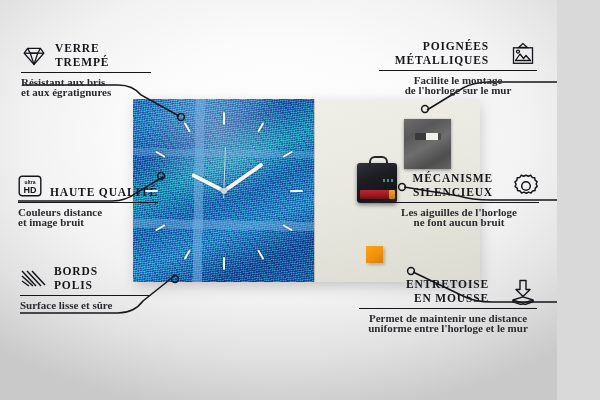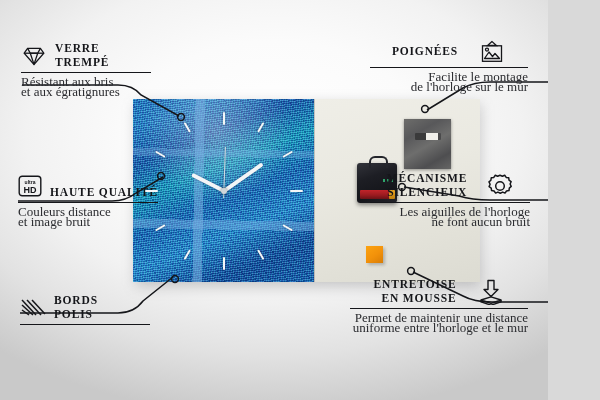--- a/index.html
+++ b/index.html
@@ -5,20 +5,21 @@
   html,body{margin:0;padding:0;}
   body{
     width:600px;height:400px;overflow:hidden;
     font-family:"Liberation Serif",serif;
     background:#d9d9d9;
   }
   #stage{
     position:relative;width:548px;height:400px;overflow:hidden;
     background:
       radial-gradient(ellipse 78% 70% at 50% 34%, #ffffff 0%, #fbfbfb 34%, #f2f2f2 58%, #e2e2e2 78%, #c9c9c9 100%);
+    padding-left: 9px;
   }
   
   #product{
     position:absolute;left:133px;top:99px;width:346px;height:183px;
   }
   #prod-shadow{
     position:absolute;left:136px;top:104px;width:344px;height:182px;
     background:rgba(80,80,82,.30);
     filter:blur(7px);border-radius:2px;
   }
@@ -92,27 +93,27 @@
   }
   
   .callout{position:absolute;}
   .co-title{
     font-family:"Liberation Serif",serif;font-weight:700;
     font-size:11.5px;letter-spacing:.85px;color:#15161a;line-height:13.5px;
     text-transform:uppercase;white-space:nowrap;
   }
   .co-rule{height:1.4px;background:#15161a;margin:3px 0 3.5px;}
   .co-desc{
-    font-family:"Liberation Serif",serif;font-size:13px;color:#2a2b2f;
-    line-height:10.5px;white-space:nowrap;
+    font-family:"Liberation Serif",serif;font-size:11px;color:#2a2b2f;
+    line-height:10.5px;white-space:nowrap;font-weight:bold;
   }
   .left .co-head{display:flex;align-items:center;gap:8px;}
-  .right .co-head{display:flex;align-items:center;gap:20px;justify-content:center;}
+  .right .co-head{display:flex;align-items:center;gap:20px;justify-content:flex-end;}
   .right .co-title{text-align:right;}
-  .right .co-desc{text-align:right;}
+  .right .co-desc{text-align:center;}
   .ic{flex:0 0 auto;display:block;}
   svg{display:block;}
   #links{position:absolute;left:0;top:0;width:600px;height:400px;pointer-events:none;}
 </style>
 </head>
 <body>
 
 <div id="stage">
 
   <div id="prod-shadow"></div>
@@ -198,41 +199,42 @@
           <text x="12" y="9.2" font-family="Liberation Sans, sans-serif" font-size="5" font-weight="700" fill="#15161a" text-anchor="middle">ultra</text>
           <text x="12" y="18" font-family="Liberation Sans, sans-serif" font-size="9" font-weight="700" fill="#15161a" text-anchor="middle">HD</text>
         </svg>
       </span>
       <span class="co-title"><br><span>HAUTE QUALITÉ</span></span>
     </div>
     <div class="co-rule"></div>
     <div class="co-desc"><span>Couleurs distance</span><br><span>et image bruit</span></div>
   </div>
 
-  <div class="callout left" style="left:20px;top:294px;width:130px;">
+  <div class="callout left" style="left:20px;top:265px;width:130px;">
     <div class="co-head">
       <span class="ic">
         <svg width="26" height="20" viewBox="0 0 26 20">
           <g fill="none" stroke="#15161a" stroke-width="1.5">
             <path d="M2,2 L16,17"></path>
             <path d="M2,7 L13,17"></path>
             <path d="M2,12 L9,17"></path>
             <path d="M7,2 L21,17"></path>
             <path d="M12,2 L25,16"></path>
           </g>
         </svg>
       </span>
       <span class="co-title"><span>BORDS</span><br><span>POLIS</span></span>
     </div>
     <div class="co-rule"></div>
+    <div class="co-desc"><span>Surface lisse et sûre</span></div>
   </div>
 
   <div class="callout right" style="right:20px;top:40px;width:158px;">
     <div class="co-head">
-      <span class="co-title"><span>POIGNÉES</span><br></span>
+      <span class="co-title"><span>POIGNÉES</span><br><span>MÉTALLIQUES</span></span>
       <span class="ic">
         <svg width="28" height="24" viewBox="0 0 28 24">
           <g fill="none" stroke="#15161a" stroke-width="1.3">
             <path d="M14,1.5 L9.5,5.5 H18.5 Z"></path>
             <rect x="4.5" y="5.8" width="19" height="15.5"></rect>
             <path d="M6.5,18.5 L11,12 L14.5,16.5 L17,13.5 L21.5,18.5 Z" stroke-linejoin="round"></path>
             <circle cx="9" cy="9.6" r="1.5"></circle>
           </g>
         </svg>
       </span>

